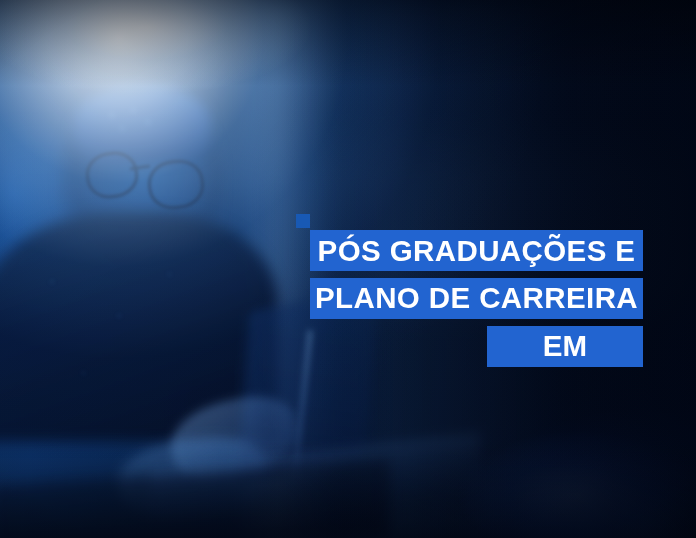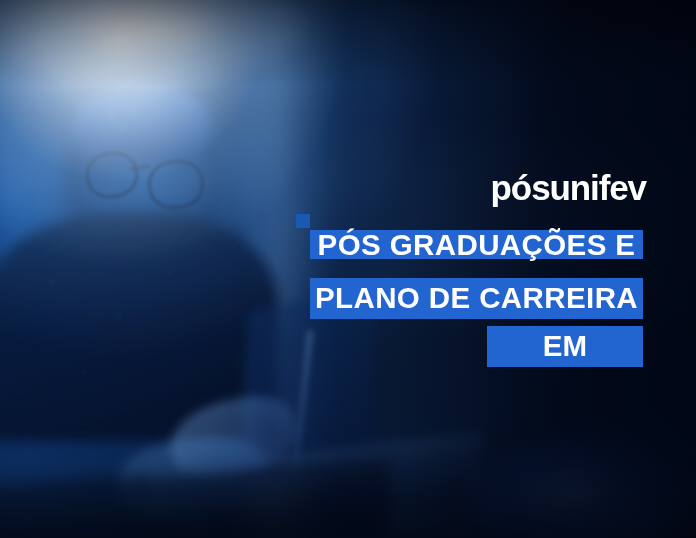--- a/index.html
+++ b/index.html
@@ -319,21 +319,21 @@
     font-weight: 700;
     letter-spacing: 0.4px;
     display: flex;
     align-items: center;
     justify-content: center;
     box-sizing: border-box;
     white-space: nowrap;
   }
   .band-1 {
     left: 310px; top: 230px;
-    width: 333px; height: 29px;
+    width: 333px; height: 41px;
     font-size: 29.5px;
     padding-bottom: 0;
   }
   .band-2 {
     left: 310px; top: 278px;
     width: 333px; height: 41px;
     font-size: 29.5px;
     padding-bottom: 2px;
   }
   .band-3 {
@@ -376,21 +376,20 @@
   <div class="layer glow-bottomright"></div>
   <div class="layer glow-bottomright2"></div>
   <div class="layer vignette-right"></div>
   <div class="layer glow-topleft"></div>
   <div class="layer glow-topleft2"></div>
   <div class="layer duotone"></div>
   <div class="layer vignette-edges"></div>
 
   <div class="content">
 
-    <div class="logo">pósunifev</div>
 
     <div class="accent-square"></div>
 
     <div class="band band-1">PÓS GRADUAÇÕES E</div>
 
     <div class="band band-2">PLANO DE CARREIRA</div>
 
     <div class="band band-3">
       <span class="em">EM</span>
     </div>

